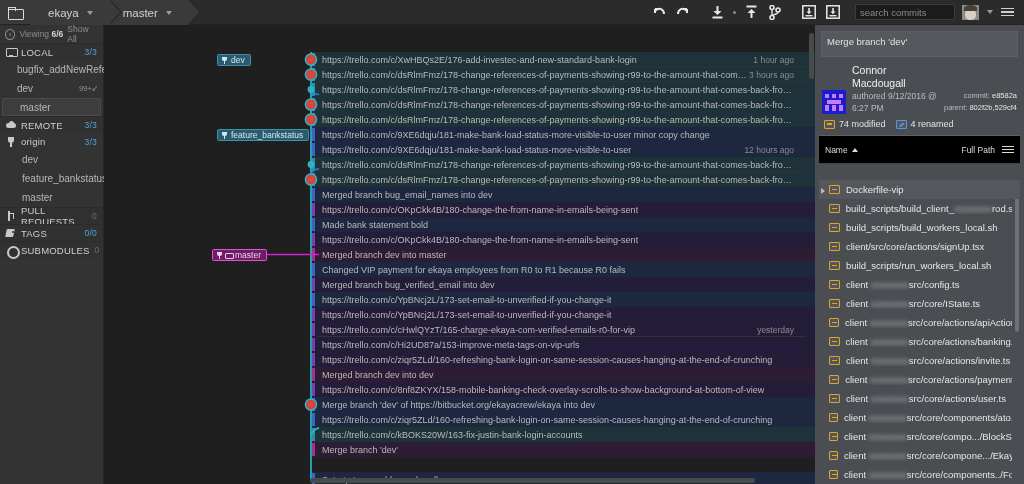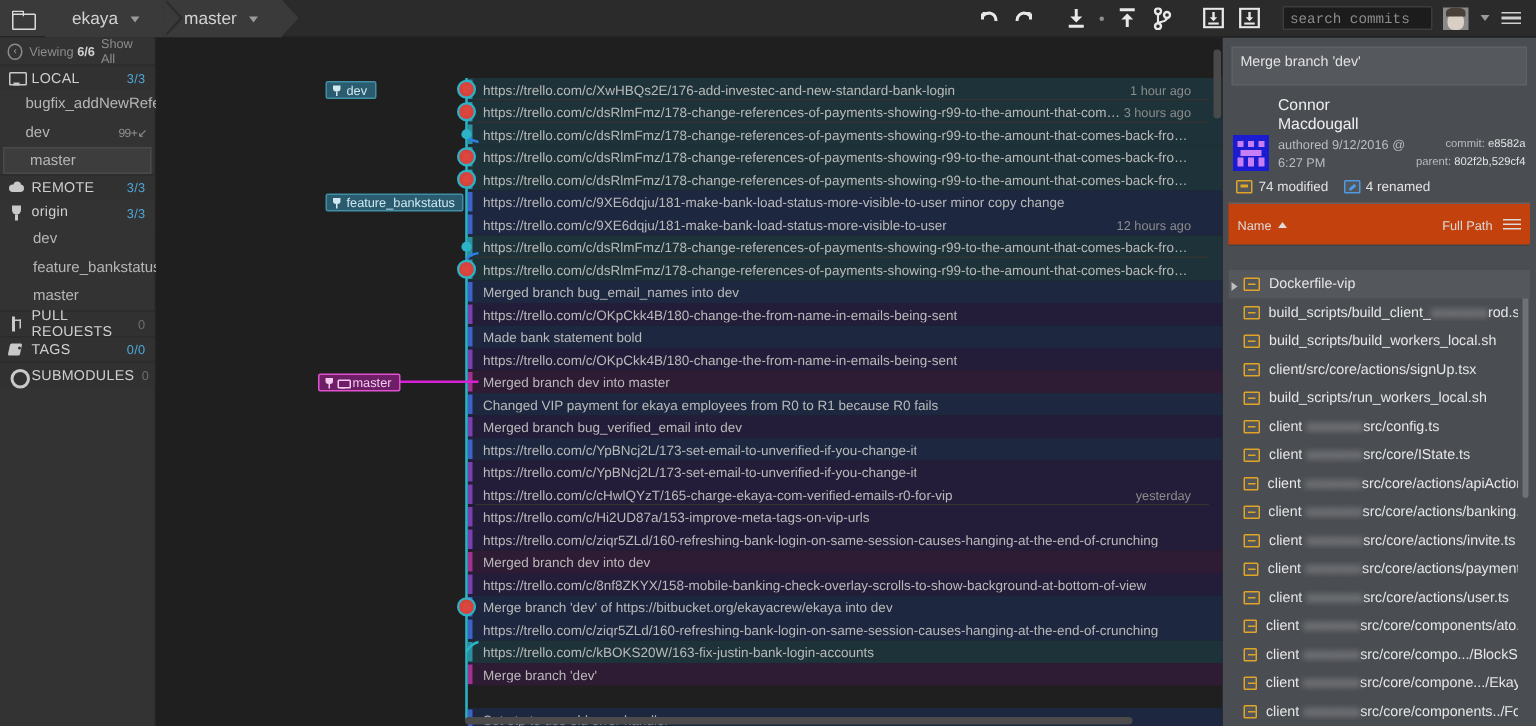--- a/index.html
+++ b/index.html
@@ -55,21 +55,21 @@
   .tb-gap { width: 10px; }
   .tb-dot { width:10px;height:25px;display:flex;align-items:center;justify-content:center; }
   .tb-dot i { width:3px;height:3px;background:#8e8e8e;border-radius:50%;display:block; }
   .search-wrap { display:flex;align-items:center; }
   .search-box {
     width: 100px; height: 16px; background:#1c1c1c; border:1px solid #3c3c3c;
     display:flex;align-items:center; padding: 0 4px; border-radius:1px;
   }
   .search-box input {
     flex:1; background:transparent;border:none;outline:none;color:#c0c0c0;
-    font-size:9.5px; font-family:Liberation Mono, monospace;
+    font-size:9.5px; font-family:Liberation Sans, sans-serif;
   }
   .search-box input::placeholder { color:#8a8a8a; }
   .avatar-top { width:17px;height:15px;margin-left:7px;background:#8a8a8a; position:relative; overflow:hidden;}
   .avatar-top:after{content:"";position:absolute;left:3px;top:3px;width:11px;height:12px;border-radius:50% 50% 40% 40%;background:#d9cfc4;}
   .avatar-top:before{content:"";position:absolute;left:2px;top:0px;width:13px;height:6px;border-radius:50% 50% 0 0;background:#4a4038;z-index:2;}
   .hamb { margin-left:8px;margin-right:4px;width:13px;display:flex;flex-direction:column;gap:2px; }
   .hamb i { height:1.6px;background:#cfcfcf;display:block; }
 
   
   .body { flex:1; display:flex; min-height:0; }
@@ -155,21 +155,21 @@
   .rp-sub { font-size:8.5px;color:#b9bcc1; line-height:12px;}
   .rp-meta { text-align:right; font-size:7.5px; color:#b9bcc1; line-height:12px;}
   .rp-meta b { color:#e4e4e4; font-weight:normal;}
   .rp-stats { display:flex;gap:10px;padding:1px 9px 6px 9px;align-items:center; }
   .rp-stat { display:flex;align-items:center;gap:4px;font-size:9px;color:#e2e2e2; }
   .chip-sq { width:11px;height:9px;border:1.5px solid #e0a526;border-radius:1px;position:relative;background:#53565b; }
   .chip-sq:after{content:"";position:absolute;left:2px;top:2.5px;width:5px;height:1.5px;background:#e0a526;}
   .chip-sq.blue { border-color:#4f9ae0; }
   .chip-sq.blue:after{ background:#4f9ae0; transform:rotate(-40deg); left:2px; top:3px;}
   .rp-listhead {
-    display:flex;align-items:center;height:29px;background:#c2410c;border-top:1px solid #5e6167;
+    display:flex;align-items:center;height:29px;background:#000000;border-top:1px solid #5e6167;
     border-bottom:1px solid #404348; padding:0 6px; font-size:8.5px;color:#dcdcdc;margin:0 4px;
   }
   .rp-listhead .fp { margin-left:auto; }
   .sort-caret { width:0;height:0;border-left:3px solid transparent;border-right:3px solid transparent;border-bottom:4px solid #dcdcdc;margin-left:4px;}
   .list-ico { margin-left:7px; display:flex;flex-direction:column;gap:1.5px;width:12px;}
   .list-ico i { height:1.5px;background:#dcdcdc;display:block;}
   .rp-files { flex:1; overflow:hidden; margin:16px 4px 4px 4px; background:#4a4d52; position:relative;}
   .frow { height:19px; display:flex;align-items:center;gap:6px;padding-left:10px;padding-right:8px;font-size:9.5px;color:#e6e6e6; position:relative;}
   .frow.first { background:#54575c; }
   .fdot { position:absolute;left:2px;top:7.5px;width:0;height:0;border-left:4px solid #bdbdbd;border-top:3px solid transparent;border-bottom:3px solid transparent;}

